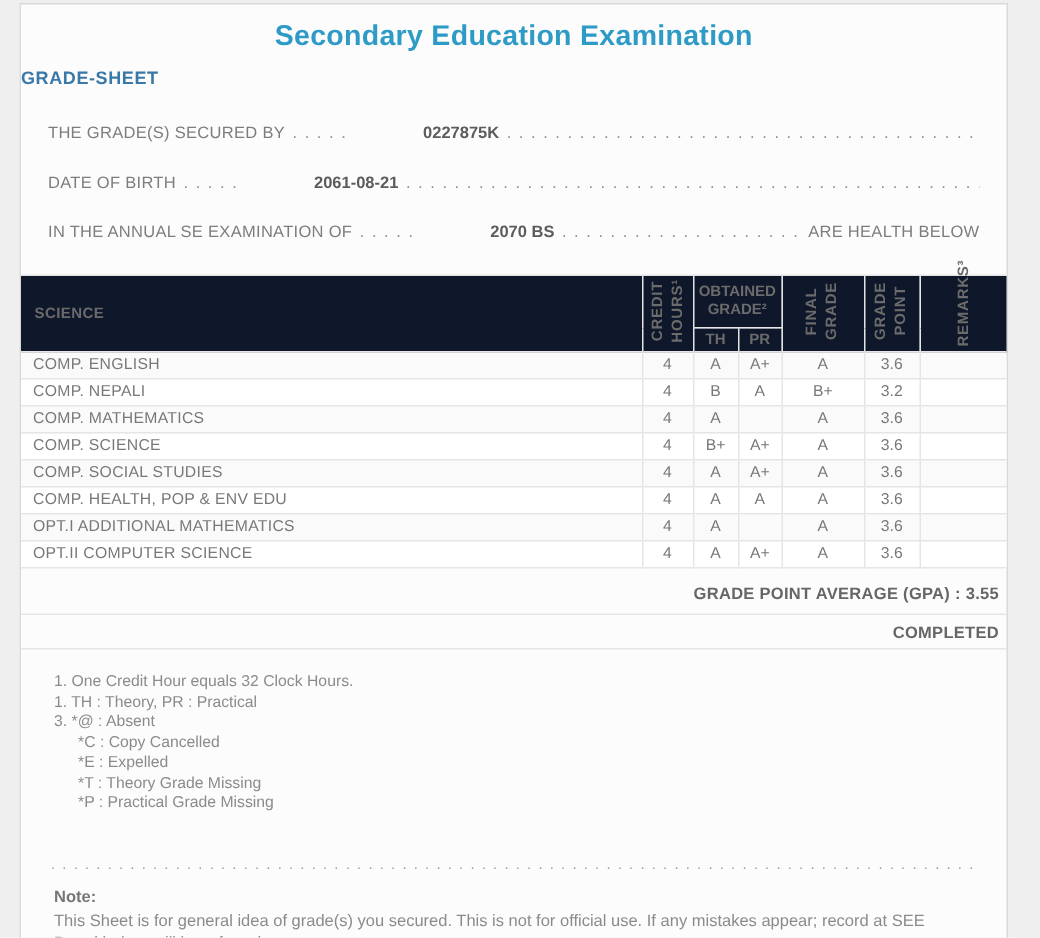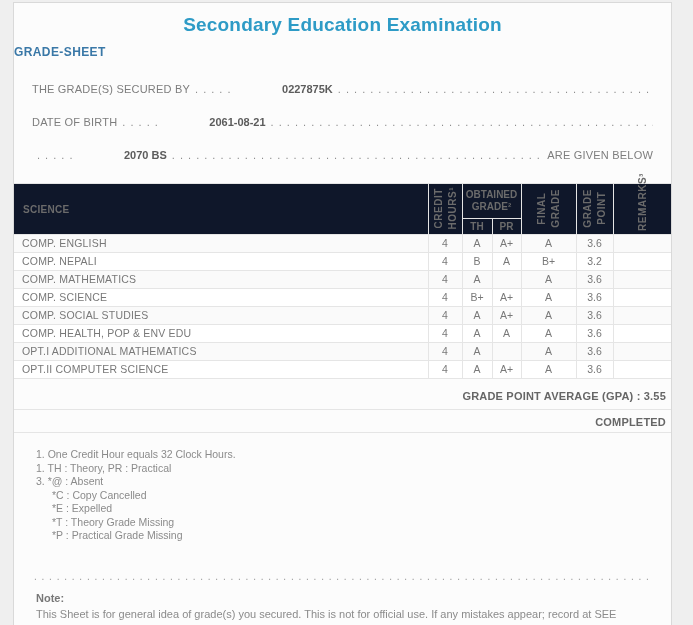--- a/index.html
+++ b/index.html
@@ -90,24 +90,25 @@
       <span class="info-value">0227875K</span>
       <span class="leader">. . . . . . . . . . . . . . . . . . . . . . . . . . . . . . . . . . . . . . . . . . . . . . . . . . . . . . . . . . . . . . . . . . . . . . . . . . . . . . . . . . . . . . . . . . . . . . . . . . . . . . . . . . . . . . . . . . . . . . . . . . . . . . . .</span>
     </div>
     <div class="info-line">
       <span class="info-label">DATE OF BIRTH</span>
       <span class="leader short">. . . . . . . . . . . . . . . . . . . . . . . . . . . . . . . . . . . . . . . . . . . . . . . . . . . . . . . . . . . . . . . . . . . . . . . . . . . . . . . . . . . . . . . . . . . . . . . . . . . . . . . . . . . . . . . . . . . . . . . . . . . . . . . .</span>
       <span class="info-value">2061-08-21</span>
       <span class="leader">. . . . . . . . . . . . . . . . . . . . . . . . . . . . . . . . . . . . . . . . . . . . . . . . . . . . . . . . . . . . . . . . . . . . . . . . . . . . . . . . . . . . . . . . . . . . . . . . . . . . . . . . . . . . . . . . . . . . . . . . . . . . . . . .</span>
     </div>
     <div class="info-line">
+      <span class="info-label">IN THE ANNUAL SE EXAMINATION OF</span>
       <span class="leader short">. . . . . . . . . . . . . . . . . . . . . . . . . . . . . . . . . . . . . . . . . . . . . . . . . . . . . . . . . . . . . . . . . . . . . . . . . . . . . . . . . . . . . . . . . . . . . . . . . . . . . . . . . . . . . . . . . . . . . . . . . . . . . . . .</span>
       <span class="info-value">2070 BS</span>
       <span class="leader">. . . . . . . . . . . . . . . . . . . . . . . . . . . . . . . . . . . . . . . . . . . . . . . . . . . . . . . . . . . . . . . . . . . . . . . . . . . . . . . . . . . . . . . . . . . . . . . . . . . . . . . . . . . . . . . . . . . . . . . . . . . . . . . .</span>
-      <span class="info-suffix">ARE GIVEN BELOW</span>
+      <span class="info-suffix">ARE HEALTH BELOW</span>
     </div>
   </div>
 
   <table class="grades">
     <colgroup>
       <col style="width:414px">
         <col style="width:34px">
         <col style="width:30px">
       <col style="width:29px">
         <col style="width:55px">

